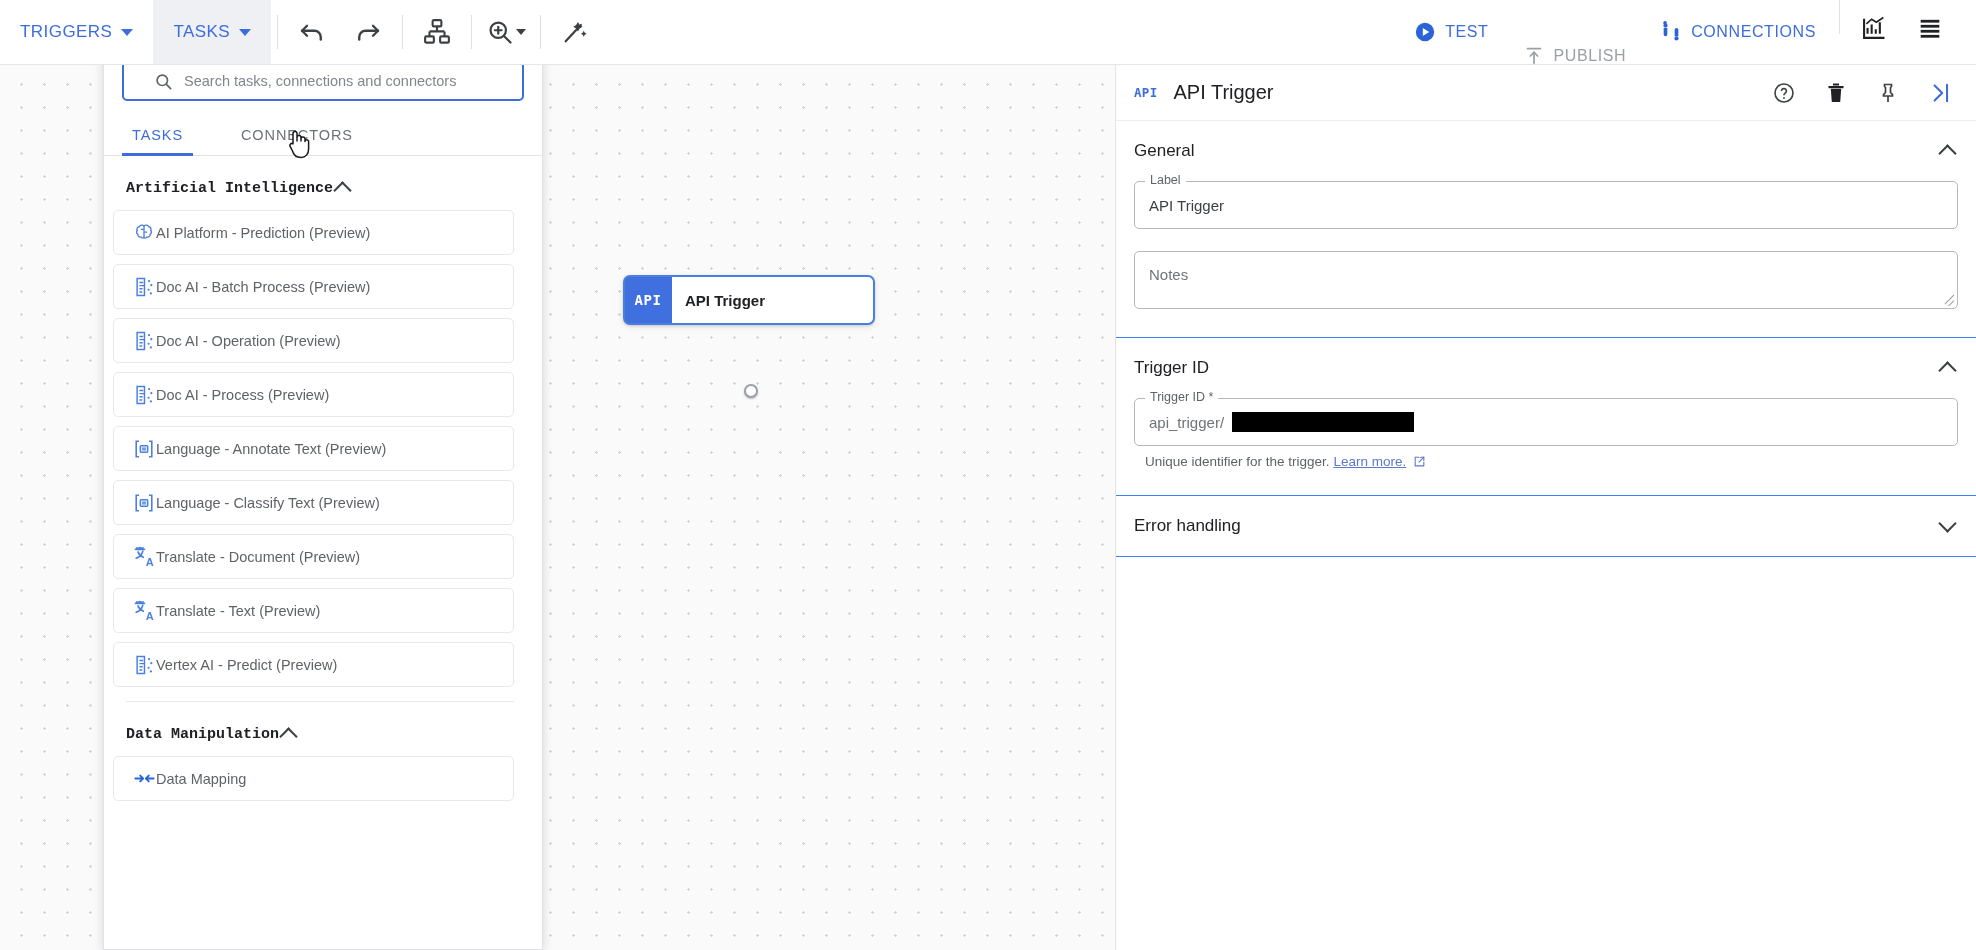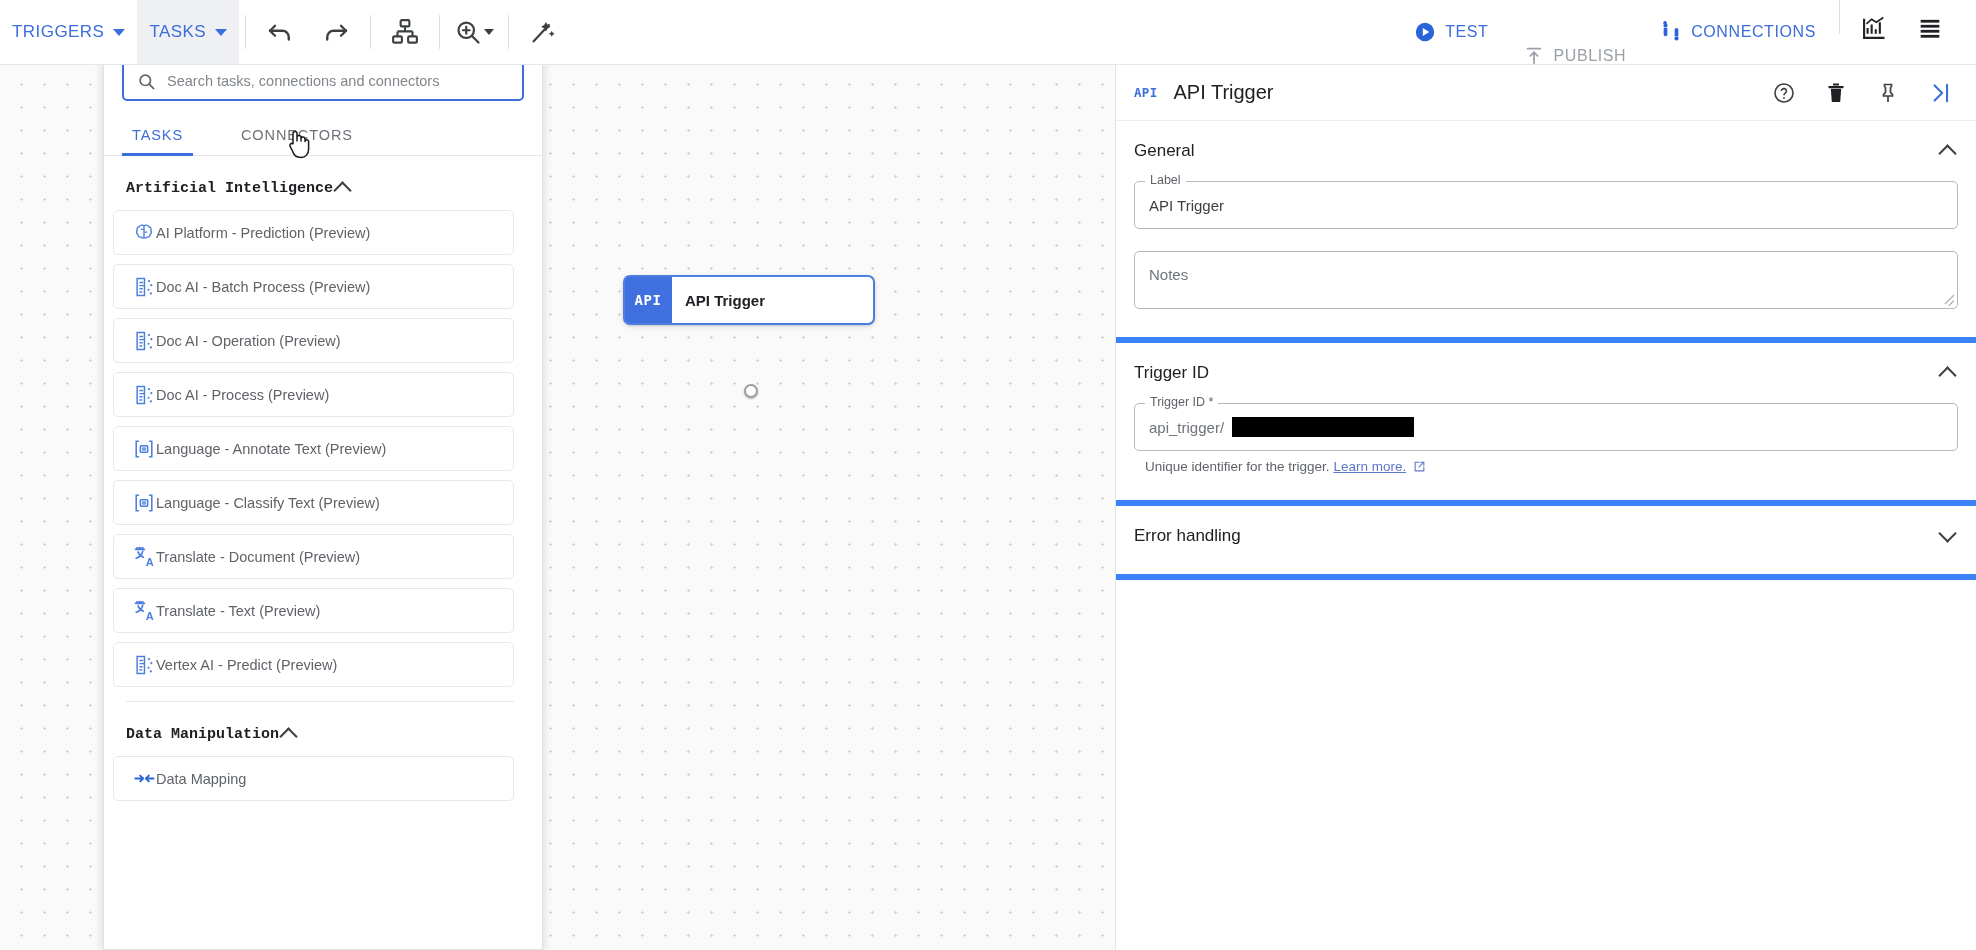--- a/index.html
+++ b/index.html
@@ -20,21 +20,21 @@
     display: flex; align-items: center;
     z-index: 40;
   }
   .tb-left { display: flex; align-items: center; height: 100%; }
   .tb-right { margin-left: auto; display: flex; align-items: flex-start; height: 100%; padding-right: 18px; }
 
   .menu-btn {
     display: flex; align-items: center; gap: 9px;
     font-size: 17px; letter-spacing: .45px;
     color: #3c6ddb; font-weight: 500;
-    padding: 0 12px; height: 100%;
+    padding: 0 20px; height: 100%;
     cursor: pointer; user-select: none;
   }
   .menu-btn.active { background: #eef0f3; }
   .caret-d {
     width: 0; height: 0;
     border-left: 6px solid transparent;
     border-right: 6px solid transparent;
     border-top: 7px solid #3c6ddb;
   }
   .tb-sep { width: 1px; height: 34px; background: #dcdfe4; margin: 0 6px; }
@@ -104,21 +104,21 @@
     border: 1px solid #e0e2e6;
     border-top: none;
     box-shadow: 0 2px 10px rgba(0,0,0,.14);
     z-index: 30;
     display: flex; flex-direction: column;
   }
   .search-wrap { padding: 16px 18px 12px 18px; }
   .search-box {
     display: flex; align-items: center; gap: 11px;
     height: 40px; border: 2px solid #3c6ddb; border-radius: 5px;
-    padding: 0 13px;
+    padding: 0 30px;
   }
   .search-box input {
     flex: 1; border: none; outline: none;
     font-size: 14.5px; color: #3c4043;
     font-family: "Liberation Sans", sans-serif;
     background: transparent;
   }
   .search-box input::placeholder { color: #80868b; }
 
   .tabs { display: flex; border-bottom: 1px solid #e3e5e8; padding: 0 18px; }
@@ -177,21 +177,21 @@
     font-size: 12.5px; font-weight: bold; color: #3c6ddb;
     letter-spacing: .3px; margin-right: 16px;
   }
   .rp-title { font-size: 20px; color: #202124; }
   .rp-actions { margin-left: auto; display: flex; align-items: center; gap: 16px; }
   .rp-ibtn {
     width: 36px; height: 36px; border-radius: 50%;
     display: flex; align-items: center; justify-content: center; cursor: pointer;
   }
 
-  .section { border-bottom: 6px solid #3b82f6; padding: 20px 18px 24px 18px; }
+  .section { border-bottom: 1px solid #3b82f6; padding: 20px 18px 24px 18px; }
   .sec-head {
     display: flex; align-items: center; justify-content: space-between;
     margin-bottom: 20px; cursor: pointer;
   }
   .sec-title { font-size: 17px; color: #202124; }
 
   .field {
     position: relative; margin-bottom: 22px;
   }
   .field-box {
@@ -576,21 +576,21 @@
         <span class="ext-ic">
           <svg width="13" height="13" viewBox="0 0 24 24" fill="none" stroke="#5d77c9" stroke-width="2" stroke-linecap="round" stroke-linejoin="round">
             <path d="M4 4 h7 M4 4 v16 h16 v-7"></path>
             <path d="M14 4 h6 v6"></path>
             <path d="M20 4 L11 13"></path>
           </svg>
         </span>
       </div>
     </div>
 
-    <div class="section" style="padding-bottom:28px;">
+    <div class="section" style="padding-bottom:20px;">
       <div class="sec-head" style="margin-bottom:0;">
         <span class="sec-title">Error handling</span>
         <span class="chev down"></span>
       </div>
     </div>
   </div>
 
   <div class="cursor">
     <svg width="26" height="32" viewBox="0 0 26 32">
       <path d="M8 14 V5.5 a2 2 0 0 1 4 0 V13 V9.5 a2 2 0 0 1 4 0 V13 V11 a2 2 0 0 1 4 0 V13.5

